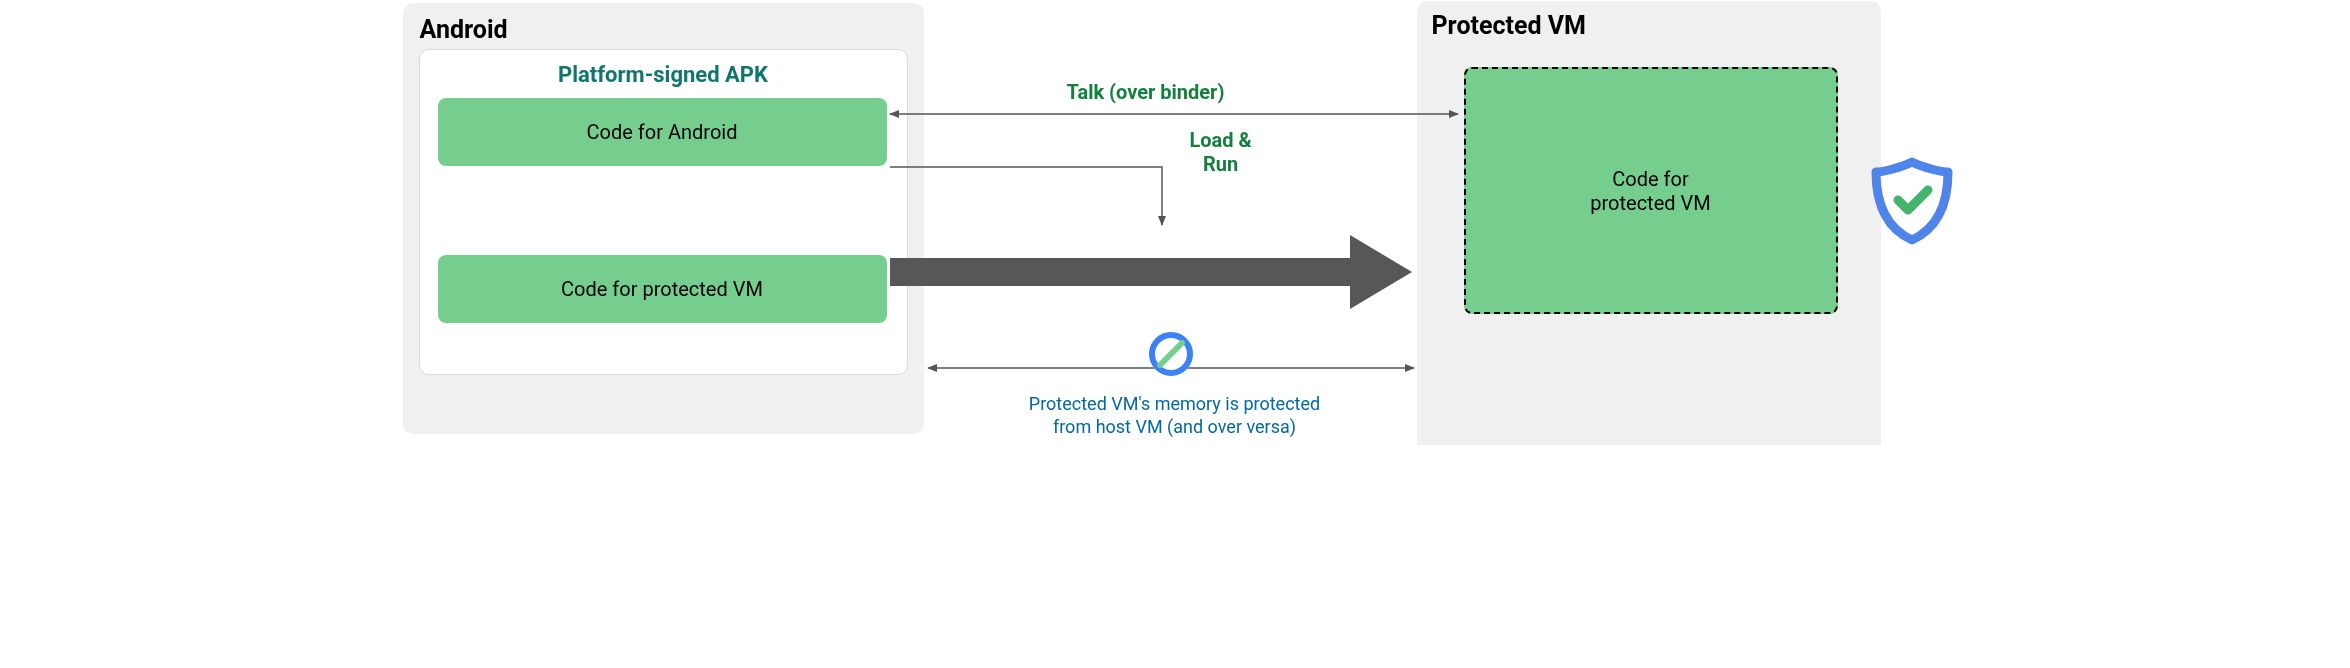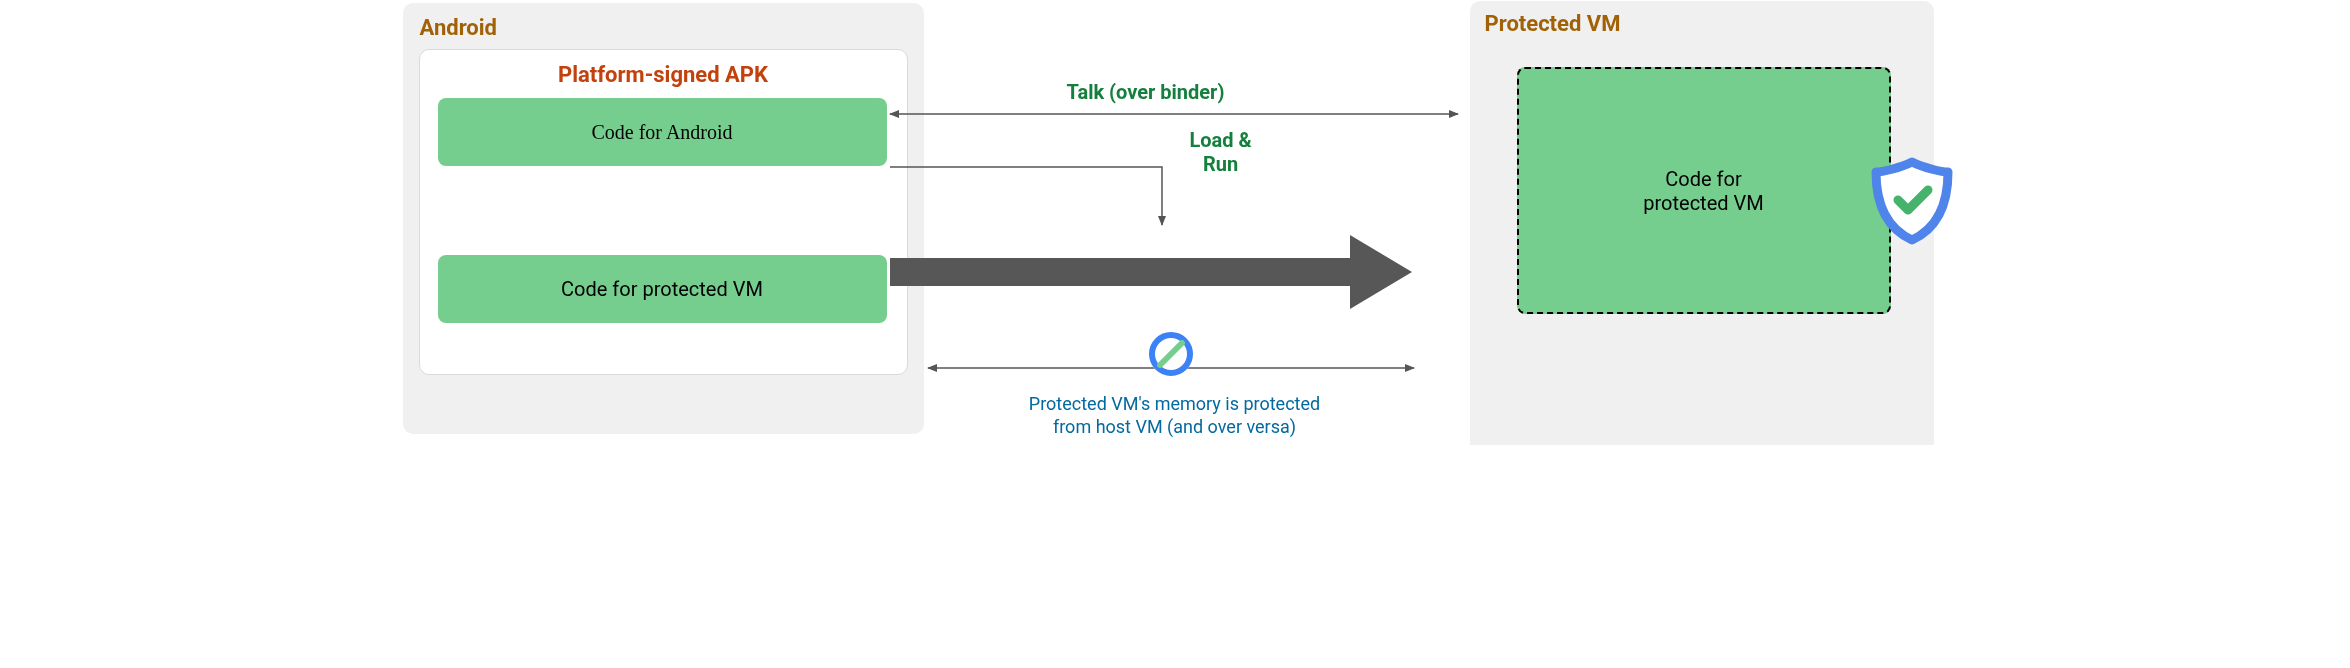--- a/index.html
+++ b/index.html
@@ -14,37 +14,37 @@
     height: 445px;
     margin: 0 auto;
   }
   .panel {
     position: absolute;
     background: #f1f0f0;
     border-radius: 10px;
   }
   .panel-title {
     position: absolute;
-    font-size: 22px;
+    font-size: 25px;
     font-weight: 700;
-    color: #a16207;
+    color: #000000;
   }
   .apk-card {
     position: absolute;
     background: #fff;
     border: 1px solid #dadada;
     border-radius: 10px;
   }
   .apk-title {
     position: absolute;
     width: 100%;
     text-align: center;
     font-size: 22px;
     font-weight: 700;
-    color: #c2410c;
+    color: #0f766e;
   }
   .code-box {
     position: absolute;
     background: #76ce8e;
     border-radius: 8px;
     display: flex;
     align-items: center;
     justify-content: center;
     text-align: center;
     font-size: 20px;
@@ -80,31 +80,31 @@
 <body>
 
 <div class="canvas">
 
   <div class="panel" style="left:11px; top:3px; width:521px; height:431px;">
     <div class="panel-title" style="left:17px; top:12px;">Android</div>
 
     <div class="apk-card" style="left:16px; top:46px; width:487px; height:324px;">
       <div class="apk-title" style="top:12px;">Platform-signed APK</div>
 
-      <div class="code-box" style="left:18px; top:48px; width:449px; height:68px;font-family:Liberation Serif, serif;">
+      <div class="code-box" style="left:18px; top:48px; width:449px; height:68px;">
         <span>Code for Android</span>
       </div>
 
       <div class="code-box" style="left:18px; top:205px; width:449px; height:68px;">
         <span>Code for protected VM</span>
       </div>
     </div>
   </div>
 
-  <div class="panel" style="left:1078px; top:1px; width:464px; height:551px;">
+  <div class="panel" style="left:1025px; top:1px; width:464px; height:551px;">
     <div class="panel-title" style="left:15px; top:10px;">Protected VM</div>
 
     <div class="code-box pvm-box" style="left:47px; top:66px; width:370px; height:243px; white-space:pre-line;">
       <span>Code for
 protected VM</span>
     </div>
   </div>
 
   <div class="label" style="left:675px; top:80px;">Talk (over binder)</div>
 

